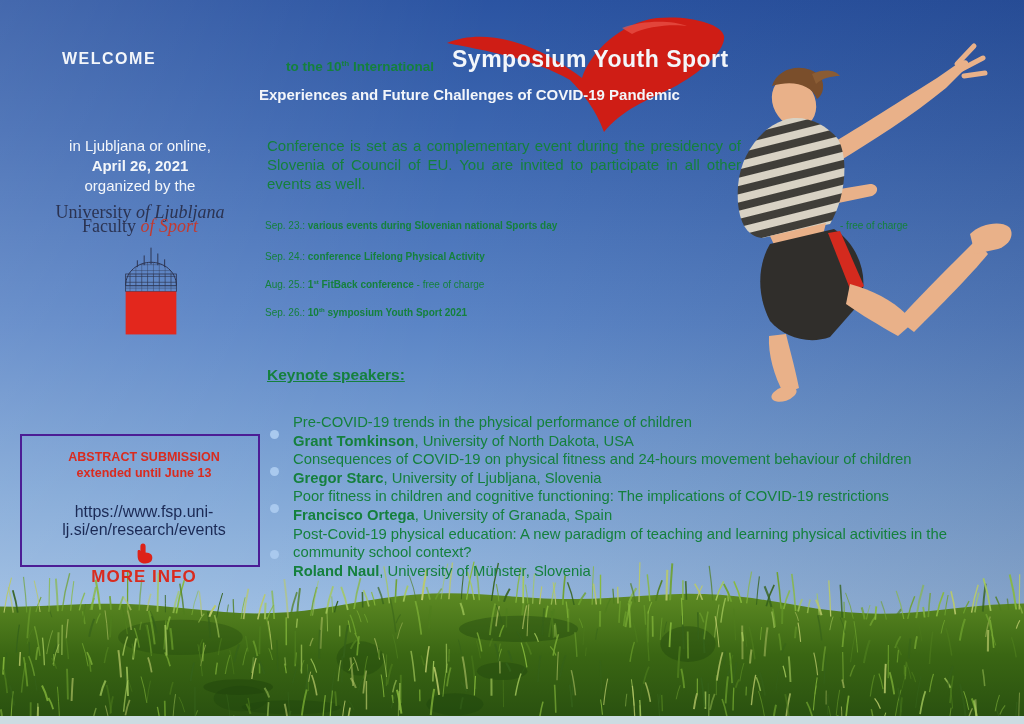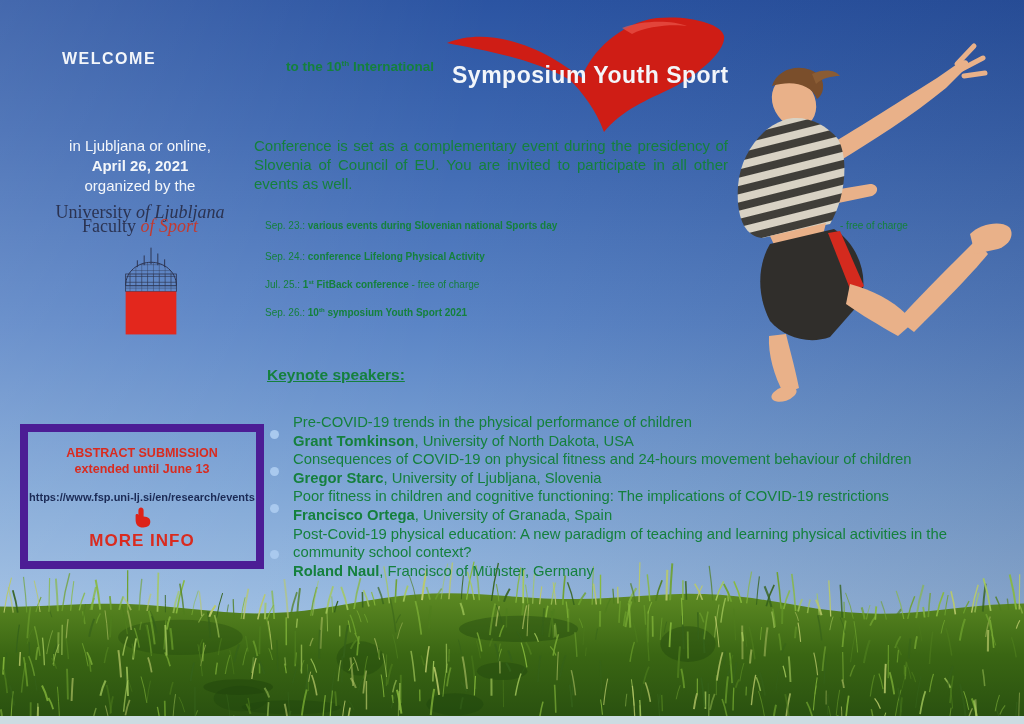--- a/index.html
+++ b/index.html
@@ -20,45 +20,45 @@
   .bottom-strip{position:absolute;left:0;top:716px;width:1024px;height:8px;background:#ccdce2;z-index:2;}
 
   
   .txt{position:absolute;z-index:3;}
   .white{color:#f3f6fa;}
   .navy{color:#15803d;}
   .red{color:#d92b1f;}
 
   .welcome{left:62px;top:50px;font-size:16px;font-weight:bold;letter-spacing:1.5px;}
   .pre-title{left:286px;top:59px;font-size:13.5px;font-weight:bold;}
-  .main-title{left:452px;top:46px;font-size:23px;font-weight:bold;letter-spacing:0.5px;margin-top:16px;}
+  .main-title{left:452px;top:46px;font-size:23px;font-weight:bold;letter-spacing:0.5px;}
   .subtitle{left:259px;top:86px;font-size:15px;font-weight:bold;}
   sup{font-size:0.6em;vertical-align:super;line-height:0;}
 
   .venue{left:25px;top:136px;width:230px;text-align:center;font-size:15px;line-height:20px;}
   .venue .bold{font-weight:bold;}
   .wordmark{
     margin-top:9px;font-family:"Liberation Serif","DejaVu Serif",serif;
     font-size:18px;line-height:14px;color:#2b3352;
   }
   .wordmark i{font-style:italic;}
   .wordmark .fac-red{color:#c23a30;font-style:italic;}
 
   .building-logo{position:absolute;left:112px;top:246px;width:78px;height:94px;z-index:3;}
 
   .abstract-box{
-    left:20px;top:424px;width:228px;height:116px;
-    border:8px solid #4c1d95;text-align:center;padding-top:13px;box-sizing:content-box;
+    left:20px;top:434px;width:228px;height:116px;
+    border:2px solid #4c1d95;text-align:center;padding-top:13px;box-sizing:content-box;padding-left:8px;
   }
   .abstract-box .l1{font-size:12.5px;font-weight:bold;line-height:16px;}
-  .abstract-box .url{font-size:11px;font-weight:bold;margin-top:14px;color:#1b2a55;text-decoration:none;display:block;}
+  .abstract-box .url{font-size:16px;font-weight:normal;margin-top:22px;color:#1b2a55;text-decoration:none;display:block;}
   .abstract-box .hand{margin-top:3px;height:22px;}
   .abstract-box .more{font-size:17px;font-weight:bold;letter-spacing:1px;margin-top:3px;cursor:pointer;}
 
-  .intro{left:254px;top:136px;width:474px;font-size:15px;line-height:19px;text-align:justify;}
+  .intro{left:267px;top:136px;width:474px;font-size:15px;line-height:19px;text-align:justify;}
 
   .events{left:265px;top:212px;width:759px;height:120px;}
   .event-row{position:absolute;left:0;width:759px;font-size:10px;white-space:nowrap;}
   .event-row b{font-weight:bold;}
   .ev-note-far{position:absolute;left:575px;top:0;}
   .row0{top:8px;} .row1{top:39px;} .row2{top:67px;} .row3{top:95px;}
 
   .keynote-heading{left:267px;top:366px;font-size:15.5px;font-weight:bold;text-decoration:underline;}
 
   .speakers{left:267px;top:413px;width:700px;}
@@ -689,20 +689,21 @@
         <path d="M1019.2,57.5 q0.2,-17.6 0.5,-35.3" stroke="#b9c96a" stroke-width="1.16" fill="none" opacity="0.93"></path>
       </svg>
   </div>
   <div class="bottom-strip"></div>
 
   <div class="txt white welcome">WELCOME</div>
   <div class="txt navy pre-title">
     <span>to the 10</span><sup>th</sup><span> International</span>
   </div>
   <div class="txt white main-title">Symposium Youth Sport</div>
+  <div class="txt white subtitle">Experiences and Future Challenges of COVID-19 Pandemic</div>
 
   <div class="txt white venue">
     <div>in Ljubljana or online,</div>
     <div class="bold">April 26, 2021</div>
     <div>organized by the</div>
     <div class="wordmark">
       <div>
         <span>University</span>
         <i>of Ljubljana</i>
       </div>
@@ -744,21 +745,21 @@
       <span>Sep. 23.:</span>
       <b><span>various events during Slovenian national Sports day</span><sup></sup><span></span></b>
       <span class="ev-note-far">- free of charge</span>
     </div>
     <div class="event-row row1">
       <span>Sep. 24.:</span>
       <b><span>conference Lifelong Physical Activity</span><sup></sup><span></span></b>
       <span></span>
     </div>
     <div class="event-row row2">
-      <span>Jul. 25.:</span>
+      <span>Aug. 25.:</span>
       <b><span>1</span><sup>st</sup><span> FitBack conference</span></b>
       <span> - free of charge</span>
     </div>
     <div class="event-row row3">
       <span>Sep. 26.:</span>
       <b><span>10</span><sup>th</sup><span> symposium Youth Sport 2021</span></b>
       <span></span>
     </div>
   </div>
 
@@ -783,18 +784,18 @@
       <span class="bullet"></span>
       <div class="sp-text">
         <div>Poor fitness in children and cognitive functioning: The implications of COVID-19 restrictions</div>
         <div><b>Francisco Ortega</b><span>, University of Granada, Spain</span></div>
       </div>
     </div>
     <div class="speaker-item">
       <span class="bullet"></span>
       <div class="sp-text">
         <div>Post-Covid-19 physical education: A new paradigm of teaching and learning physical activities in the community school context?</div>
-        <div><b>Roland Naul</b><span>, Francisco of Münster, Germany</span></div>
+        <div><b>Roland Naul</b><span>, University of Münster, Slovenia</span></div>
       </div>
     </div>
   </div>
 
 </div>
 
 </body></html>

